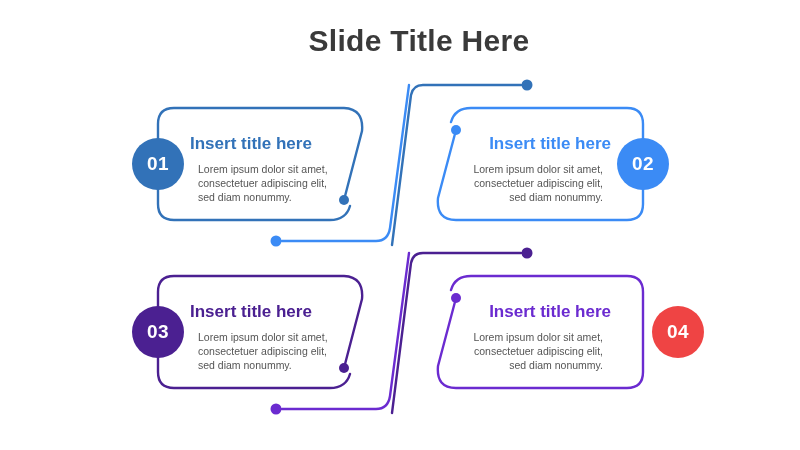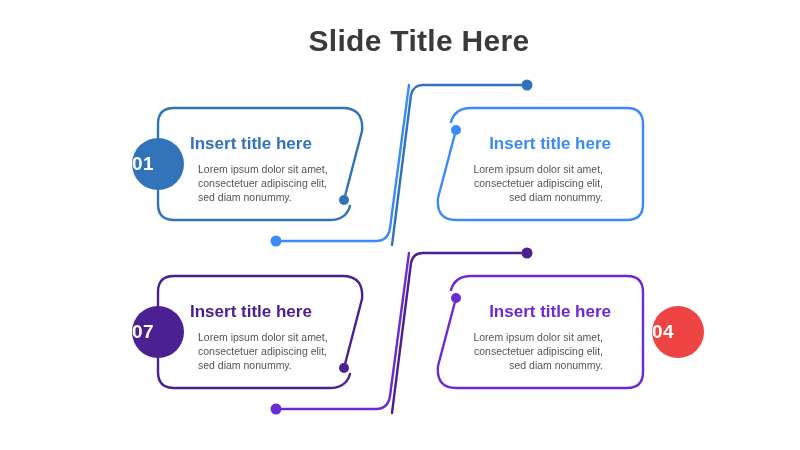--- a/index.html
+++ b/index.html
@@ -40,21 +40,21 @@
     width: 800px;
     height: 450px;
   }
   .badge {
     position: absolute;
     width: 52px;
     height: 52px;
     border-radius: 50%;
     display: flex;
     align-items: center;
-    justify-content: flex-start;
+    justify-content: center;
     color: #ffffff;
     font-size: 19px;
     font-weight: bold;
     font-family: "Liberation Sans", sans-serif;
     letter-spacing: 0.5px;
   }
   .card-text {
     position: absolute;
     width: 160px;
   }
@@ -157,29 +157,32 @@
   <div class="badge" style="left: 132px; top: 138px; background: rgb(50, 114, 184);">
     <span>01</span>
   </div>
   <div class="card-text align-left" style="left:190px; top:134px;">
     <p class="ct-title" style="color:#3272b8;">Insert title here</p>
     <p class="ct-body">Lorem ipsum dolor sit amet,
 consectetuer adipiscing elit,
 sed diam nonummy.</p>
   </div>
 
+  <div class="badge" style="left: 617px; top: 138px; background: rgb(59, 139, 245);">
+    <span>02</span>
+  </div>
   <div class="card-text align-right" style="left:451px; top:134px;">
     <p class="ct-title" style="color:#3b8bf5;">Insert title here</p>
     <p class="ct-body">Lorem ipsum dolor sit amet,
 consectetuer adipiscing elit,
 sed diam nonummy.</p>
   </div>
 
   <div class="badge" style="left: 132px; top: 306px; background: rgb(75, 32, 145);">
-    <span>07</span>
+    <span>03</span>
   </div>
   <div class="card-text align-left" style="left:190px; top:302px;">
     <p class="ct-title" style="color:#4b2091;">Insert title here</p>
     <p class="ct-body">Lorem ipsum dolor sit amet,
 consectetuer adipiscing elit,
 sed diam nonummy.</p>
   </div>
 
   <div class="badge" style="left: 652px; top: 306px; background: #ef4444;">
     <span>04</span>

